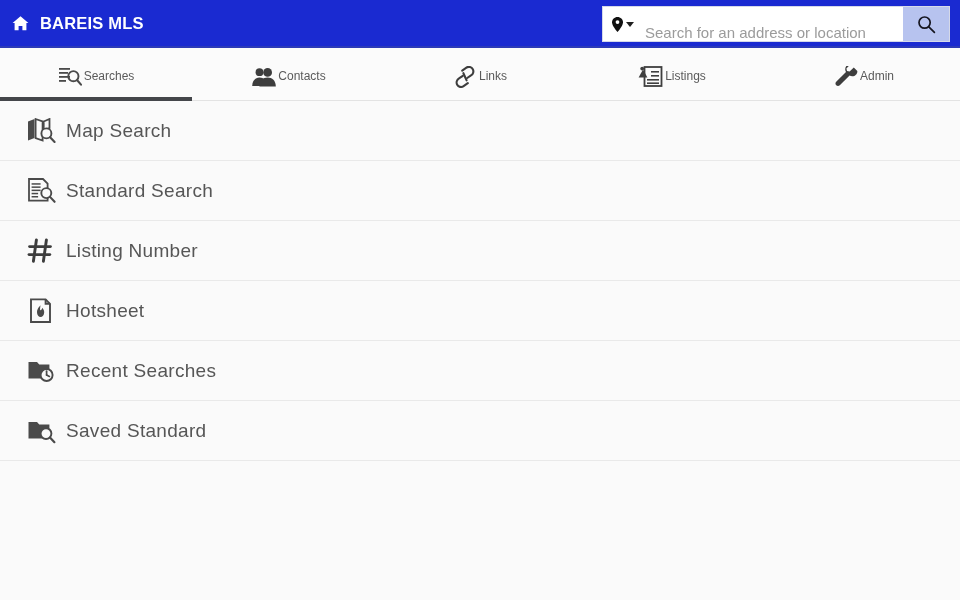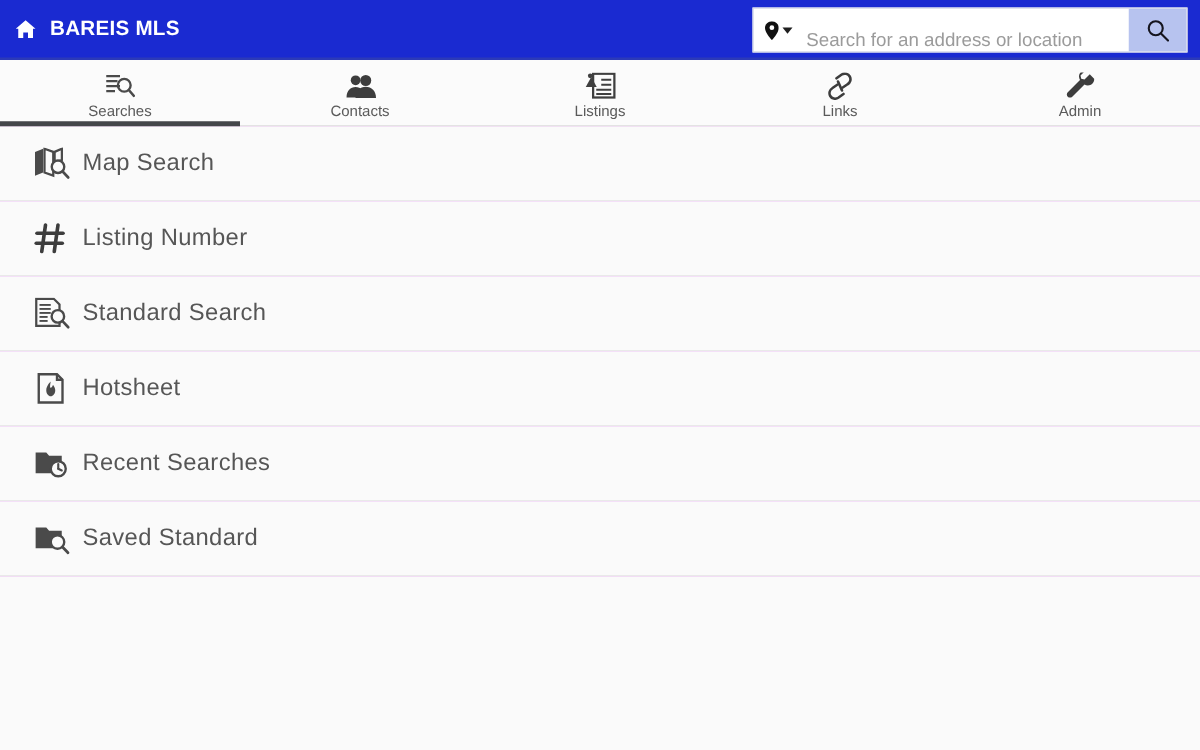--- a/index.html
+++ b/index.html
@@ -98,21 +98,20 @@
     position: relative;
     width: 960px;
     height: 53px;
     background: #fbfbfb;
     display: flex;
     border-bottom: 1px solid #e3e3e3;
   }
   .tab {
     flex: 1 1 0;
     display: flex;
-    flex-direction: column;
     align-items: center;
     justify-content: center;
     gap: 2px;
     cursor: pointer;
     position: relative;
     padding-top: 3px;
   }
   .tab-icon {
     height: 24px;
     display: flex;
@@ -228,48 +227,48 @@
         <path d="M2.2 20 C2.2 14.6 5.4 11.6 9.5 11.6 C13.6 11.6 16.8 14.6 16.8 20 Z"></path>
         <circle cx="17.6" cy="6.4" r="4.4"></circle>
         <path d="M9.4 20.4 C9.4 14.6 13.0 11.4 17.6 11.4 C22.2 11.4 25.8 14.6 25.8 20.4 Z"></path>
       </svg>
     </span>
     <span class="tab-label">Contacts</span>
   </div>
 
   <div class="tab">
     <span class="tab-icon">
+      <svg width="24" height="22" viewBox="0 0 24 22" fill="none" stroke="#3d3d3d" stroke-width="2.1" stroke-linecap="round">
+        <path d="M9.2 4.6 L13.4 1.6 C15.6 0.2 18.6 1.0 19.8 3.2 C21.0 5.4 20.2 8.2 18.0 9.4 L14.2 12.0"></path>
+        <path d="M9.8 9.8 L6.0 12.4 C3.8 13.8 3.0 16.6 4.2 18.8 C5.4 21.0 8.4 21.6 10.6 20.2 L14.8 17.2"></path>
+        <line x1="10.4" y1="7.2" x2="13.6" y2="14.4"></line>
+      </svg>
+    </span>
+    <span class="tab-label">Links</span>
+  </div>
+
+  <div class="tab">
+    <span class="tab-icon">
       <svg width="25" height="22" viewBox="0 0 25 22">
         <rect x="6.5" y="1" width="17" height="19" fill="none" stroke="#3f3f3f" stroke-width="1.8"></rect>
         <g fill="#3f3f3f">
           <rect x="13" y="5" width="8" height="1.6"></rect>
           <rect x="13" y="9" width="8" height="1.6"></rect>
           <rect x="9" y="13" width="12" height="1.6"></rect>
           <rect x="9" y="16.4" width="12" height="1.6"></rect>
         </g>
         <path d="M0.6 11.5 L5.0 3.5 L9.4 11.5 Z" fill="#3f3f3f"></path>
         <circle cx="4.2" cy="2.6" r="1.9" fill="#3f3f3f"></circle>
       </svg>
     </span>
     <span class="tab-label">Listings</span>
   </div>
 
   <div class="tab">
     <span class="tab-icon">
-      <svg width="24" height="22" viewBox="0 0 24 22" fill="none" stroke="#3d3d3d" stroke-width="2.1" stroke-linecap="round">
-        <path d="M9.2 4.6 L13.4 1.6 C15.6 0.2 18.6 1.0 19.8 3.2 C21.0 5.4 20.2 8.2 18.0 9.4 L14.2 12.0"></path>
-        <path d="M9.8 9.8 L6.0 12.4 C3.8 13.8 3.0 16.6 4.2 18.8 C5.4 21.0 8.4 21.6 10.6 20.2 L14.8 17.2"></path>
-        <line x1="10.4" y1="7.2" x2="13.6" y2="14.4"></line>
-      </svg>
-    </span>
-    <span class="tab-label">Links</span>
-  </div>
-
-  <div class="tab">
-    <span class="tab-icon">
       <svg width="24" height="22" viewBox="0 0 24 22" fill="#3d3d3d">
         <path d="M19.8 1.4 L15.6 5.6 L13.0 5.0 L12.4 2.4 L16.6 -1.8 C13.8 -2.2 11.2 0.2 11.2 3.2 C11.2 4.2 11.5 5.1 12.0 5.9 L2.2 15.7 C1.2 16.7 1.2 18.3 2.2 19.3 C3.2 20.3 4.8 20.3 5.8 19.3 L15.6 9.5 C16.4 10.0 17.3 10.3 18.3 10.3 C21.3 10.3 23.7 7.7 23.3 4.9 Z"></path>
       </svg>
     </span>
     <span class="tab-label">Admin</span>
   </div>
 
 </div>
 
 <div class="menu-list">
@@ -278,32 +277,20 @@
     <span class="row-icon">
       <svg width="30" height="26" viewBox="0 0 30 26">
         <path d="M1 3.5 L7.5 1 V20 L1 22.5 Z" fill="#4a4a4a"></path>
         <path d="M8.6 1 L15.6 3.5 V22.5 L8.6 20 Z" fill="none" stroke="#4a4a4a" stroke-width="1.8"></path>
         <path d="M16.7 3.5 L22.5 1 V10 L16.7 12 Z" fill="none" stroke="#4a4a4a" stroke-width="1.8"></path>
         <circle cx="19.4" cy="15.4" r="5.0" fill="#fafafa" stroke="#4a4a4a" stroke-width="1.9"></circle>
         <line x1="23.1" y1="19.2" x2="27.6" y2="24.0" stroke="#4a4a4a" stroke-width="2.1" stroke-linecap="round"></line>
       </svg>
     </span>
     <span class="row-label">Map Search</span>
-  </div>
-
-  <div class="menu-row">
-    <span class="row-icon">
-      <svg width="30" height="26" viewBox="0 0 30 26" stroke="#3d3d3d" stroke-width="2.9" stroke-linecap="round">
-        <line x1="9.4" y1="2.0" x2="6.4" y2="23.2"></line>
-        <line x1="19.4" y1="2.0" x2="16.4" y2="23.2"></line>
-        <line x1="2.6" y1="8.6" x2="23.4" y2="8.6"></line>
-        <line x1="2.0" y1="16.6" x2="22.8" y2="16.6"></line>
-      </svg>
-    </span>
-    <span class="row-label">Listing Number</span>
   </div>
 
   <div class="menu-row">
     <span class="row-icon">
       <svg width="30" height="26" viewBox="0 0 30 26">
         <path d="M2 1 H16 L20.6 5.6 V22.6 H2 Z" fill="none" stroke="#4a4a4a" stroke-width="1.8"></path>
         <g fill="#4a4a4a">
           <rect x="4.6" y="5.2" width="9" height="1.5"></rect>
           <rect x="4.6" y="8.4" width="9" height="1.5"></rect>
           <rect x="4.6" y="11.6" width="9" height="1.5"></rect>
@@ -312,20 +299,32 @@
         </g>
         <circle cx="19.3" cy="15.1" r="5.0" fill="#fafafa" stroke="#4a4a4a" stroke-width="1.9"></circle>
         <line x1="23.0" y1="18.9" x2="27.6" y2="23.8" stroke="#4a4a4a" stroke-width="2.1" stroke-linecap="round"></line>
       </svg>
     </span>
     <span class="row-label">Standard Search</span>
   </div>
 
   <div class="menu-row">
     <span class="row-icon">
+      <svg width="30" height="26" viewBox="0 0 30 26" stroke="#3d3d3d" stroke-width="2.9" stroke-linecap="round">
+        <line x1="9.4" y1="2.0" x2="6.4" y2="23.2"></line>
+        <line x1="19.4" y1="2.0" x2="16.4" y2="23.2"></line>
+        <line x1="2.6" y1="8.6" x2="23.4" y2="8.6"></line>
+        <line x1="2.0" y1="16.6" x2="22.8" y2="16.6"></line>
+      </svg>
+    </span>
+    <span class="row-label">Listing Number</span>
+  </div>
+
+  <div class="menu-row">
+    <span class="row-icon">
       <svg width="30" height="26" viewBox="0 0 30 26">
         <path d="M4 1.4 H18.6 L23 5.8 V24 H4 Z" fill="none" stroke="#4a4a4a" stroke-width="1.9"></path>
         <path d="M18.6 1.4 V5.8 H23" fill="none" stroke="#4a4a4a" stroke-width="1.9"></path>
         <path d="M13.6 7.2 C13.6 7.2 10.0 10.4 10.0 14.2 C10.0 17.0 11.8 19.0 13.6 19.0 C15.4 19.0 17.2 17.0 17.2 14.2 C17.2 12.4 16.2 11.0 15.4 9.8 C15.0 11.4 14.2 12.2 13.6 12.2 C13.0 12.2 12.8 11.2 13.6 7.2 Z" fill="#4a4a4a"></path>
       </svg>
     </span>
     <span class="row-label">Hotsheet</span>
   </div>
 
   <div class="menu-row">

